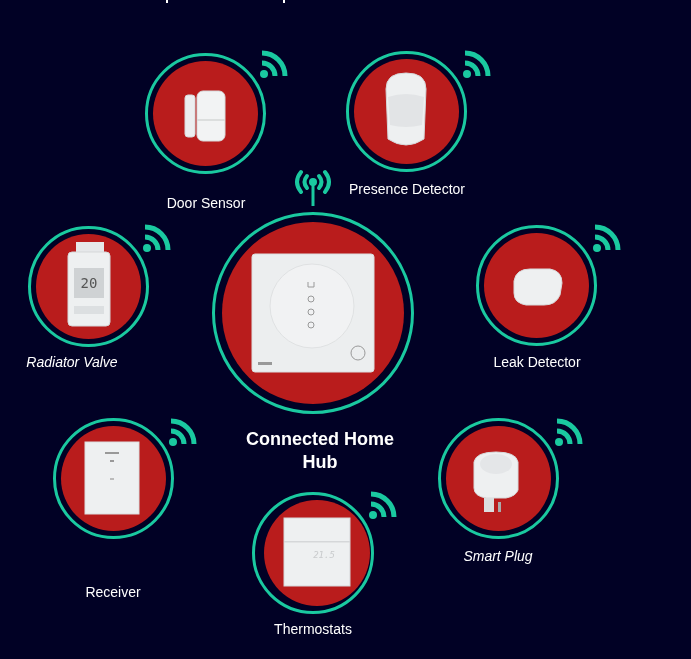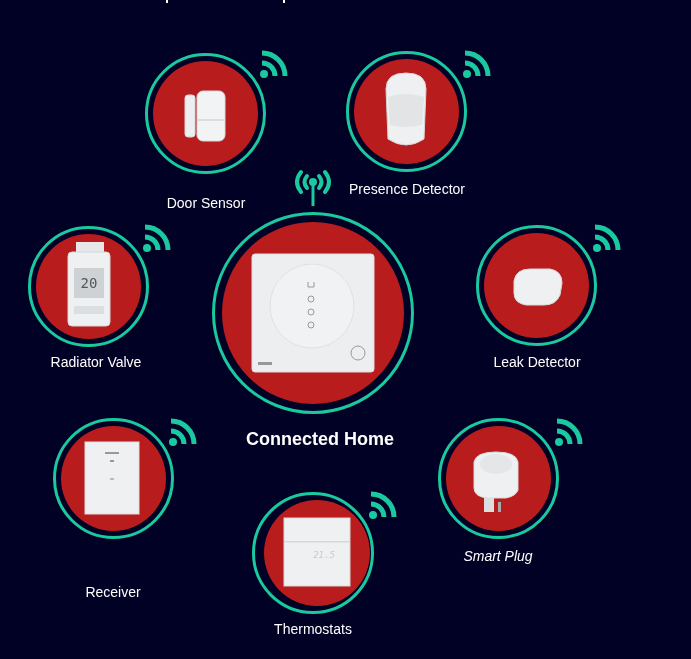--- a/index.html
+++ b/index.html
@@ -65,21 +65,21 @@
       <rect x="40" y="8" width="28" height="12" fill="#e6e8ea"></rect>
       <rect x="32" y="18" width="42" height="74" rx="4" fill="#eef0f1" stroke="#d5d7d9"></rect>
       <rect x="38" y="34" width="30" height="30" fill="#cfd2d4"></rect>
       <text x="53" y="54" font-size="14" text-anchor="middle" fill="#555" font-family="DejaVu Sans Mono, monospace">20</text>
       <rect x="38" y="72" width="30" height="8" fill="#dcdfe1"></rect>
     </svg>
   </div>
   <svg class="wifi" style="left:141px;top:224px;" viewBox="0 0 30 30">
       <use href="#wifi"></use>
     </svg>
-  <div class="label" style="left:96px;top:354px;">Radiator Valve</div>
+  <div class="label" style="left:72px;top:354px;font-style:italic;">Radiator Valve</div>
 </div>
 
 <div class="node">
   <svg style="position:absolute;left:292px;top:168px;" width="42" height="38" viewBox="0 0 42 38">
     <path d="M9 4 Q1 14 9 24" stroke="#1ac9a0" stroke-width="4" fill="none" stroke-linecap="round"></path>
     <path d="M15 8 Q10 14 15 20" stroke="#1ac9a0" stroke-width="4" fill="none" stroke-linecap="round"></path>
     <path d="M33 4 Q41 14 33 24" stroke="#1ac9a0" stroke-width="4" fill="none" stroke-linecap="round"></path>
     <path d="M27 8 Q32 14 27 20" stroke="#1ac9a0" stroke-width="4" fill="none" stroke-linecap="round"></path>
     <circle cx="21" cy="14" r="4" fill="#1ac9a0"></circle>
     <rect x="19.5" y="14" width="3" height="24" fill="#1ac9a0"></rect>
@@ -94,20 +94,21 @@
         <circle cx="89" cy="77" r="3"></circle>
         <circle cx="89" cy="90" r="3"></circle>
         <circle cx="89" cy="103" r="3"></circle>
       </g>
       <circle cx="136" cy="131" r="7" fill="none" stroke="#999"></circle>
       <rect x="36" y="140" width="14" height="3" fill="#999"></rect>
     </svg>
   </div>
   <div class="hub-label" style="left:320px;top:428px;">
     <div>Connected Home</div>
+    <div>Hub</div>
   </div>
 </div>
 
 <div class="node">
   <div class="ring" style="left:476px;top:225px;width:121px;height:121px;"></div>
   <div class="disc" style="left:484px;top:233px;width:105px;height:105px;">
     <svg class="dev" width="105" height="105" viewBox="0 0 105 105">
       <path d="M30 48 Q32 36 46 36 L66 36 Q78 38 78 50 L76 62 Q72 72 60 72 L42 72 Q30 70 30 60 Z" fill="#eef0f1" stroke="#d8dadb"></path>
     </svg>
   </div>

